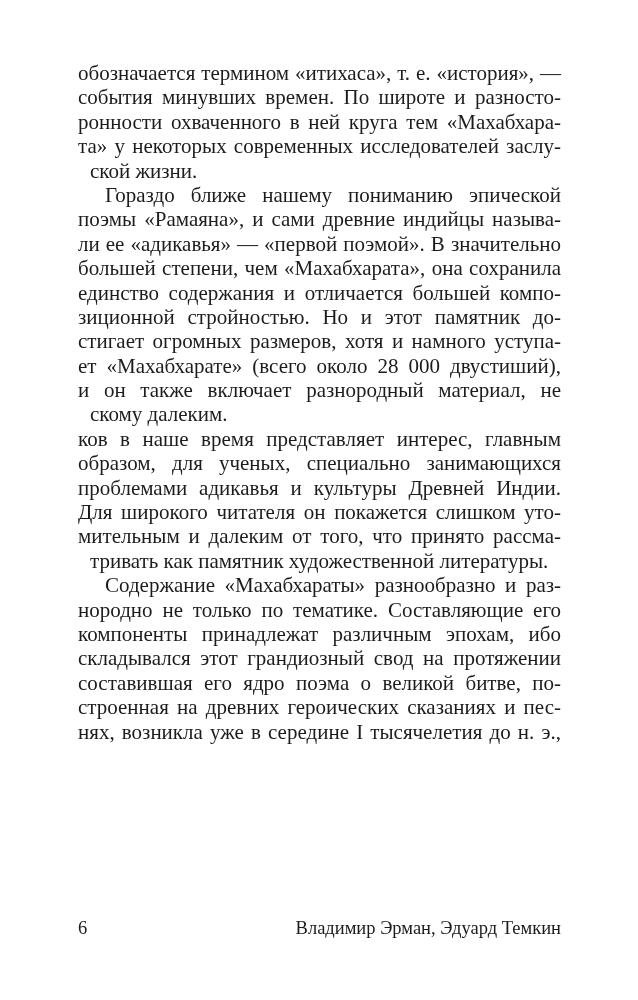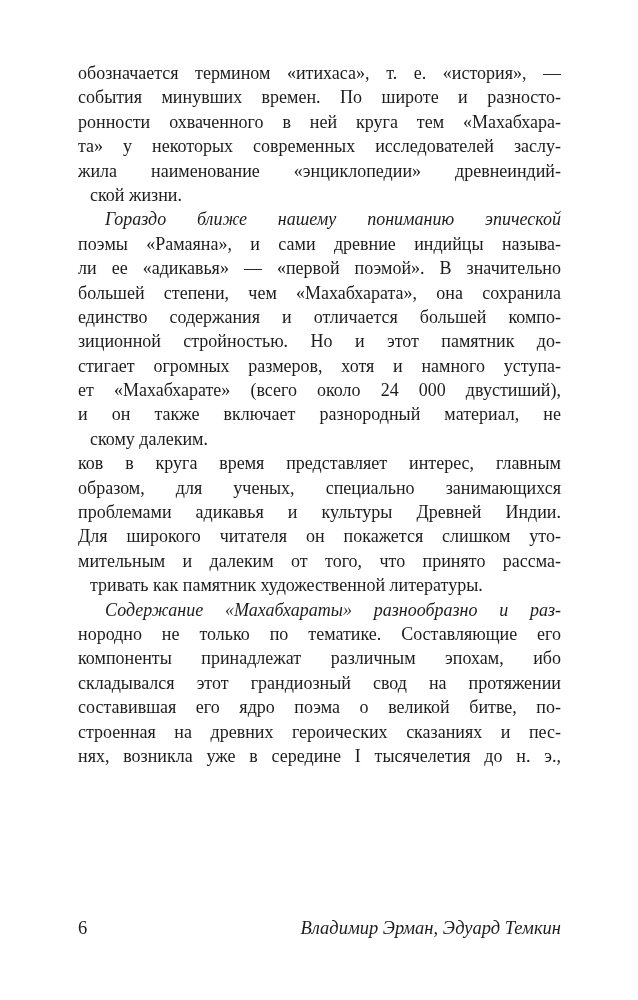--- a/index.html
+++ b/index.html
@@ -7,63 +7,62 @@
     width: 638px; height: 1000px; position: relative; overflow: hidden;
     font-family: "Liberation Serif", "DejaVu Serif", serif;
     color: #1c1c1c;
   }
   .page-body {
     position: absolute; left: 78px; top: 61px; width: 483px;
   }
   .line {
     display: block;
     height: 24.4px; line-height: 24.4px;
-    font-size: 18px;
+    font-size: 21px;
     text-align: justify; text-align-last: justify;
     white-space: nowrap;
     word-spacing: 0;
   }
-  .line.indent { padding-left: 27px; font-style: italic; }
+  .line.indent { padding-left: 27px; }
   .line.last { text-align-last: left; margin-left: 12px; }
   .footer {
     position: absolute; left: 78px; top: 915px; width: 483px; height: 26px;
     font-size: 18.5px; line-height: 26px;
   }
   .page-number { position: absolute; left: 0; top: 0; }
-  .running-title { position: absolute; right: 0; top: 0; font-style: italic; }
+  .running-title { position: absolute; right: 0; top: 0; }
 </style>
 </head>
 <body>
 
 <div class="page-body">
 
   <div>
     <span class="line">обозначается термином «итихаса», т. е. «история», —</span>
     <span class="line">события минувших времен. По широте и разносто-</span>
     <span class="line">ронности охваченного в ней круга тем «Махабхара-</span>
     <span class="line">та» у некоторых современных исследователей заслу-</span>
-    <span class="line">жила наименование «энциклопедии» древнеиндий-</span>
     <span class="line last">ской жизни.</span>
   </div>
 
   <div>
     <span class="line indent">Гораздо ближе нашему пониманию эпической</span>
     <span class="line">поэмы «Рамаяна», и сами древние индийцы называ-</span>
     <span class="line">ли ее «адикавья» — «первой поэмой». В значительно</span>
     <span class="line">большей степени, чем «Махабхарата», она сохранила</span>
     <span class="line">единство содержания и отличается большей компо-</span>
     <span class="line">зиционной стройностью. Но и этот памятник до-</span>
     <span class="line">стигает огромных размеров, хотя и намного уступа-</span>
-    <span class="line">ет «Махабхарате» (всего около 24 000 двустиший),</span>
+    <span class="line">ет «Махабхарате» (всего около 28 000 двустиший),</span>
     <span class="line">и он также включает разнородный материал, не</span>
     <span class="line last">скому далеким.</span>
   </div>
 
   <div>
-    <span class="line">ков в круга время представляет интерес, главным</span>
+    <span class="line">ков в наше время представляет интерес, главным</span>
     <span class="line">образом, для ученых, специально занимающихся</span>
     <span class="line">проблемами адикавья и культуры Древней Индии.</span>
     <span class="line">Для широкого читателя он покажется слишком уто-</span>
     <span class="line">мительным и далеким от того, что принято рассма-</span>
     <span class="line last">тривать как памятник художественной литературы.</span>
   </div>
 
   <div>
     <span class="line indent">Содержание «Махабхараты» разнообразно и раз-</span>
     <span class="line">нородно не только по тематике. Составляющие его</span>

